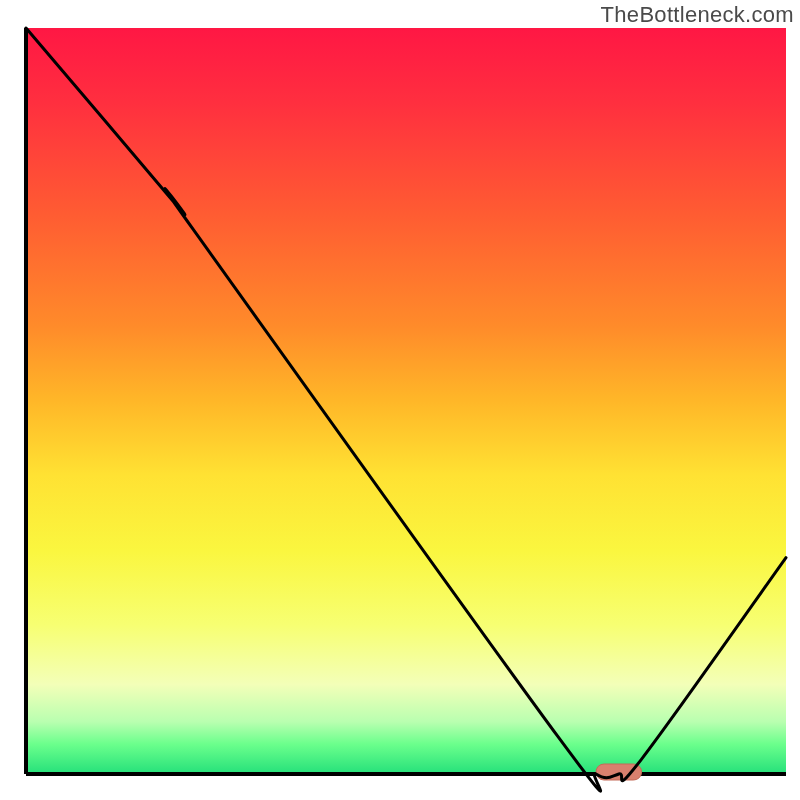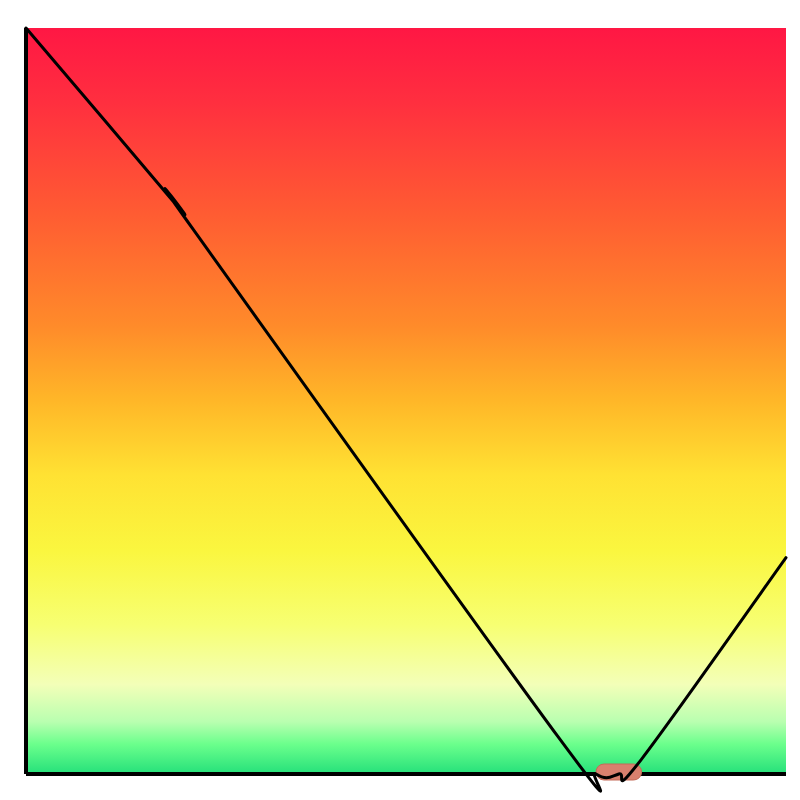--- a/index.html
+++ b/index.html
@@ -28,20 +28,21 @@
     pointer-events: none;
   }
   svg {
     display: block;
   }
 </style>
 </head>
 <body>
 
 <div class="wrap">
+  <div class="watermark">TheBottleneck.com</div>
   <svg id="chart-svg" width="800" height="800" viewBox="0 0 800 800">
     <defs>
       <linearGradient id="bg-grad" x1="0" y1="0" x2="0" y2="1">
           <stop offset="0%" stop-color="#ff1744"></stop>
           <stop offset="10%" stop-color="#ff2f3f"></stop>
           <stop offset="25%" stop-color="#ff5c32"></stop>
           <stop offset="40%" stop-color="#ff8b2a"></stop>
           <stop offset="50%" stop-color="#ffb728"></stop>
           <stop offset="60%" stop-color="#ffe233"></stop>
           <stop offset="70%" stop-color="#faf63f"></stop>

